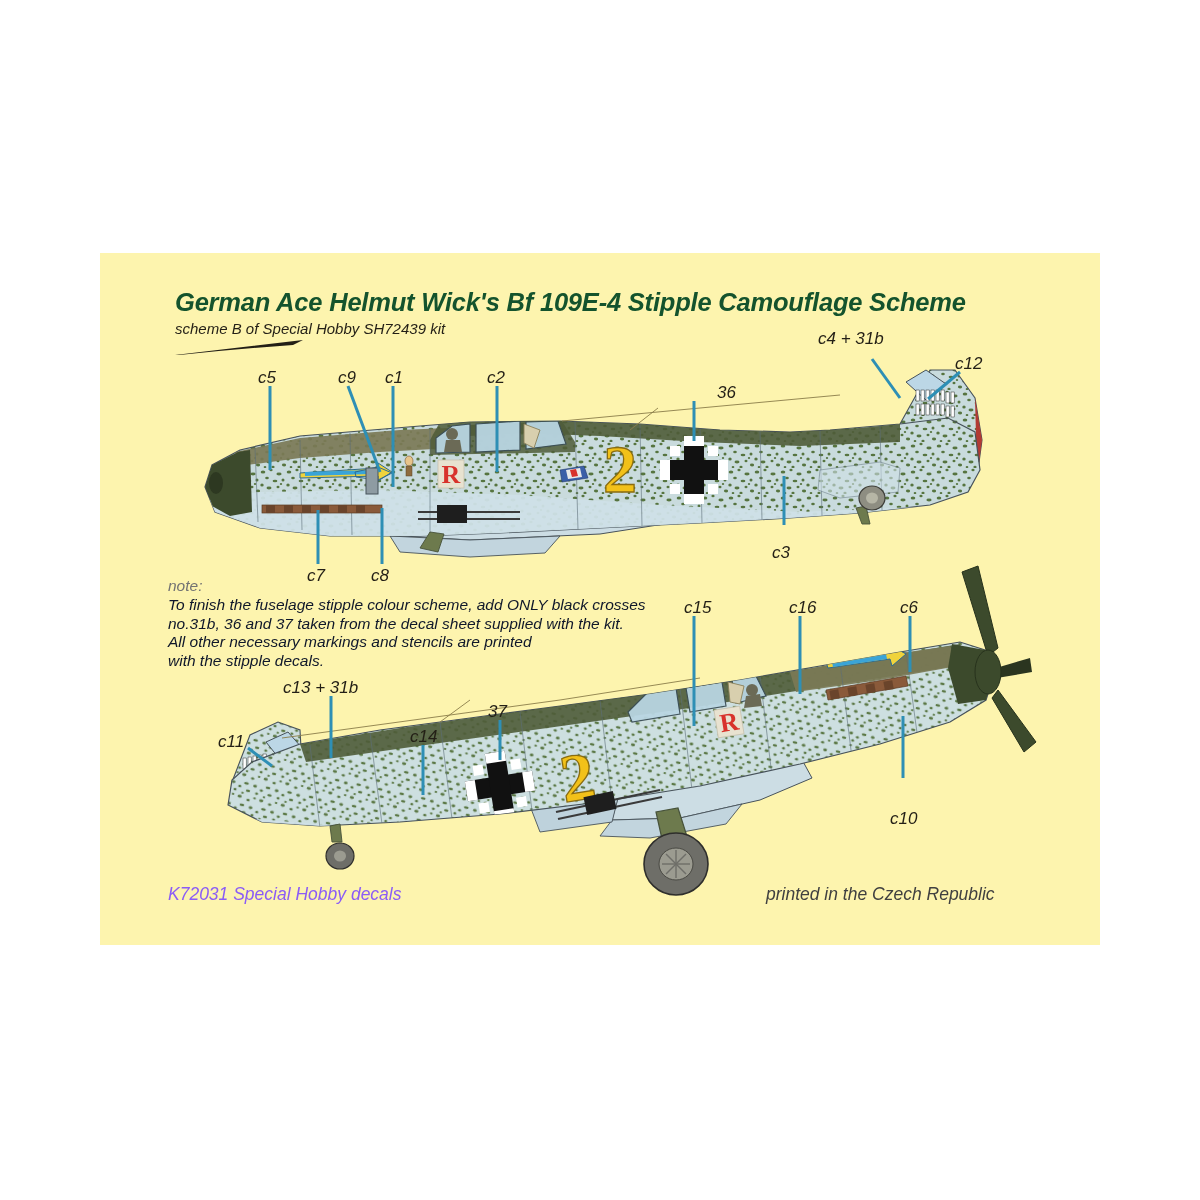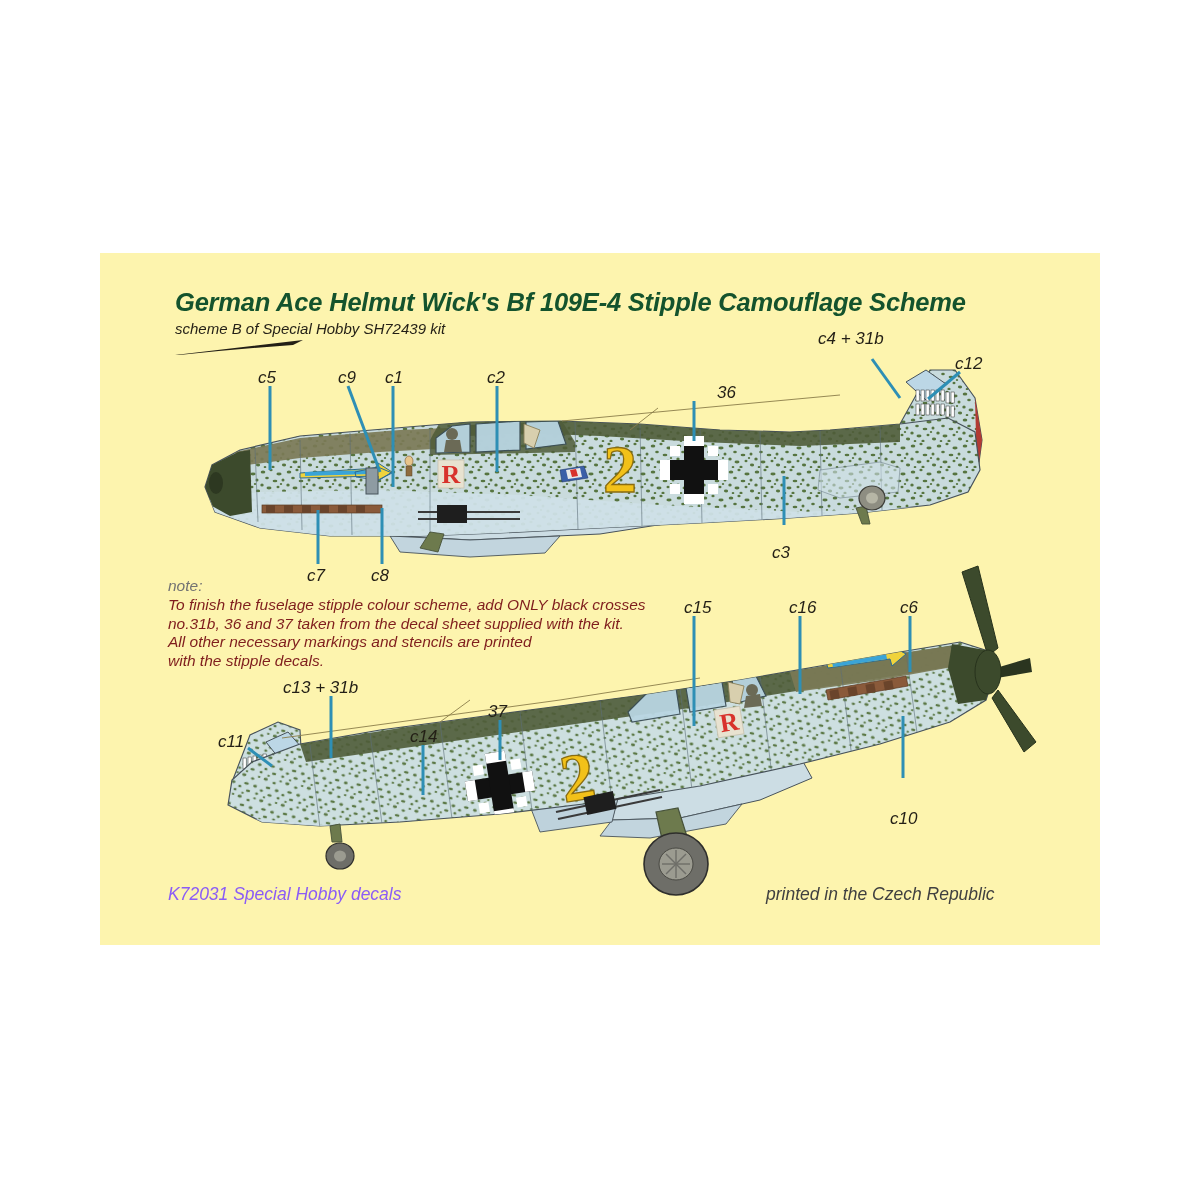--- a/index.html
+++ b/index.html
@@ -8,21 +8,21 @@
   #sheet{position:absolute;left:100px;top:253px;width:1000px;height:692px;background:#fdf4ae;}
 
   .txt{position:absolute;white-space:pre;}
 
   #title{left:175px;top:288px;font-size:25.5px;font-weight:bold;font-style:italic;color:#14532d;letter-spacing:-0.2px;}
   #subtitle{left:175px;top:320px;font-size:15px;font-style:italic;color:#231f16;}
 
   #swoosh{position:absolute;left:175px;top:340px;width:130px;height:16px;}
 
   #note-label{left:168px;top:577px;font-size:15.5px;font-style:italic;color:#737373;}
-  #note-body{left:168px;top:596px;font-size:15.5px;font-style:italic;color:#7f1d1d;line-height:18.5px;}
+  #note-body{left:168px;top:596px;font-size:15.5px;font-style:italic;color:#0f172a;line-height:18.5px;}
 
   #footer-left{left:168px;top:884px;font-size:17.5px;font-style:italic;color:#8b5cf6;}
   #footer-right{left:766px;top:884px;font-size:17.5px;font-style:italic;color:#404040;}
 
   .callout{position:absolute;font-size:17px;font-style:italic;color:#231f16;white-space:pre;}
 
   svg.layer{position:absolute;left:0;top:0;width:1200px;height:1200px;pointer-events:none;}
 </style>
 </head>
 <body>

